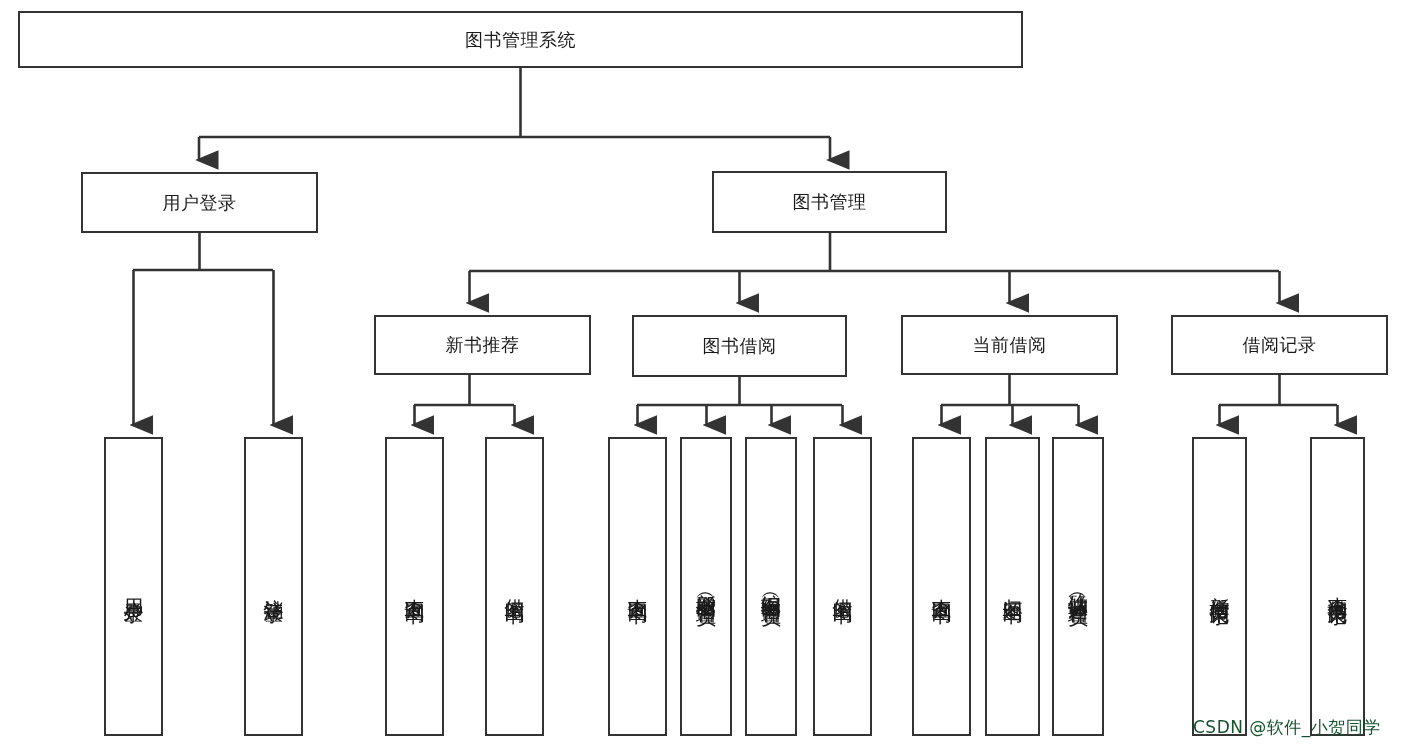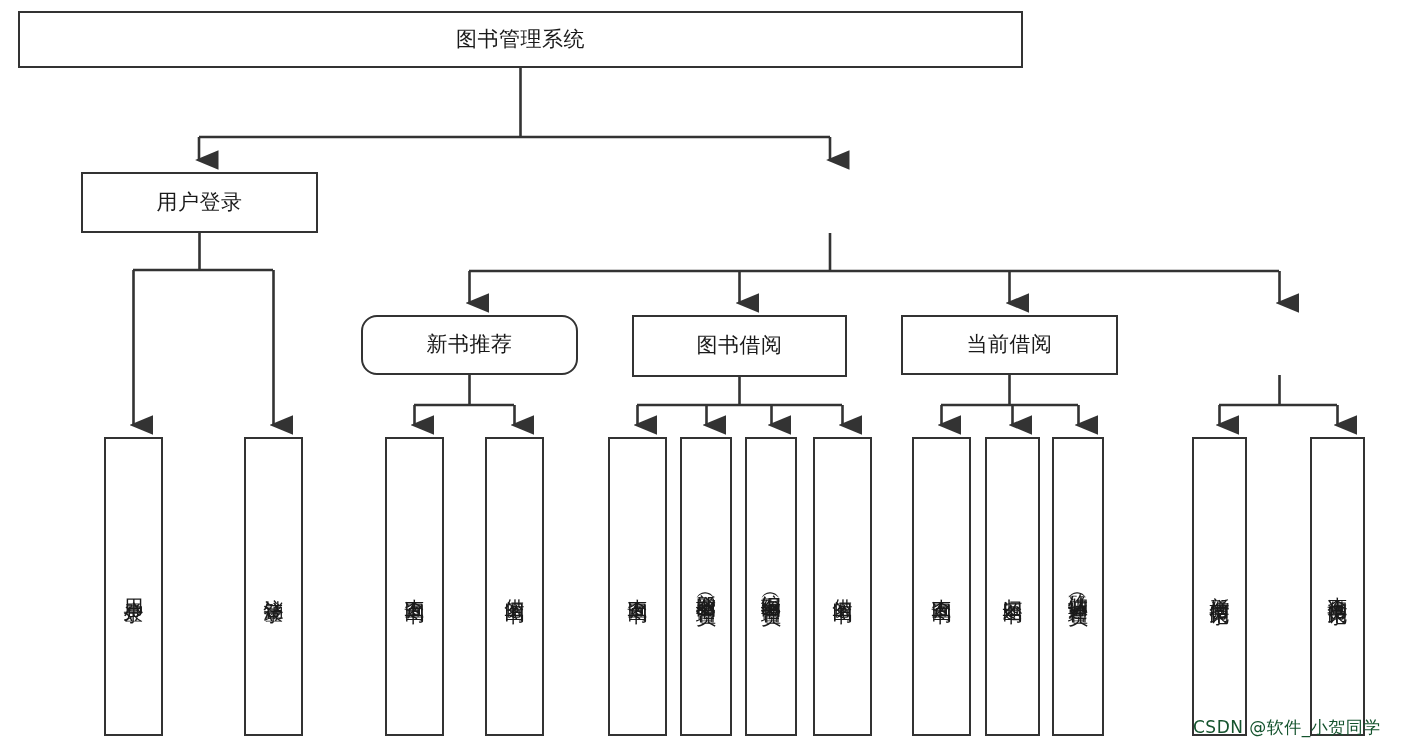--- a/index.html
+++ b/index.html
@@ -32,21 +32,21 @@
     position: absolute;
     box-sizing: border-box;
     border: 2.5px solid #333333;
     background: #ffffff;
     display: flex;
     align-items: center;
     justify-content: center;
     color: #1a1a1a;
   }
   .node.horizontal {
-    font-size: 21px;
+    font-size: 18px;
     line-height: 1.2;
     letter-spacing: 0.5px;
   }
   .node.vertical {
     writing-mode: vertical-rl;
     text-orientation: upright;
     font-size: 20px;
     line-height: 1.35;
     letter-spacing: 2px;
     padding: 6px 0;
@@ -125,29 +125,35 @@
     </g>
   </svg>
 
   <div class="node horizontal" id="n-root" style="left: 18px; top: 11px; width: 1005px; height: 57px;">
     <span>图书管理系统</span>
   </div>
 
   <div class="node horizontal" id="n-l1-0" style="left: 81px; top: 172px; width: 237px; height: 61px;">
     <span>用户登录</span>
   </div>
+  <div class="node horizontal" id="n-l1-1" style="left: 712px; top: 171px; width: 235px; height: 62px;">
+    <span>图书管理</span>
+  </div>
 
-  <div class="node horizontal" id="n-l2-0" style="left: 361px; top: 315px; width: 217px; height: 60px; border-radius: 16px;">
+  <div class="node horizontal" id="n-l2-0" style="left: 374px; top: 315px; width: 217px; height: 60px;">
     <span>新书推荐</span>
   </div>
   <div class="node horizontal" id="n-l2-1" style="left: 632px; top: 315px; width: 215px; height: 62px;">
     <span>图书借阅</span>
   </div>
   <div class="node horizontal" id="n-l2-2" style="left: 901px; top: 315px; width: 217px; height: 60px;">
     <span>当前借阅</span>
+  </div>
+  <div class="node horizontal" id="n-l2-3" style="left: 1171px; top: 315px; width: 217px; height: 60px;">
+    <span>借阅记录</span>
   </div>
 
   <div class="node vertical" id="n-leaf-0" style="left: 104px; top: 437px; width: 59px; height: 299px;">
     <span class="vlabel">用户登录</span>
   </div>
   <div class="node vertical" id="n-leaf-1" style="left: 244px; top: 437px; width: 59px; height: 299px;">
     <span class="vlabel">注销登录</span>
   </div>
   <div class="node vertical" id="n-leaf-2" style="left: 385px; top: 437px; width: 59px; height: 299px;">
     <span class="vlabel">查询图书</span>

